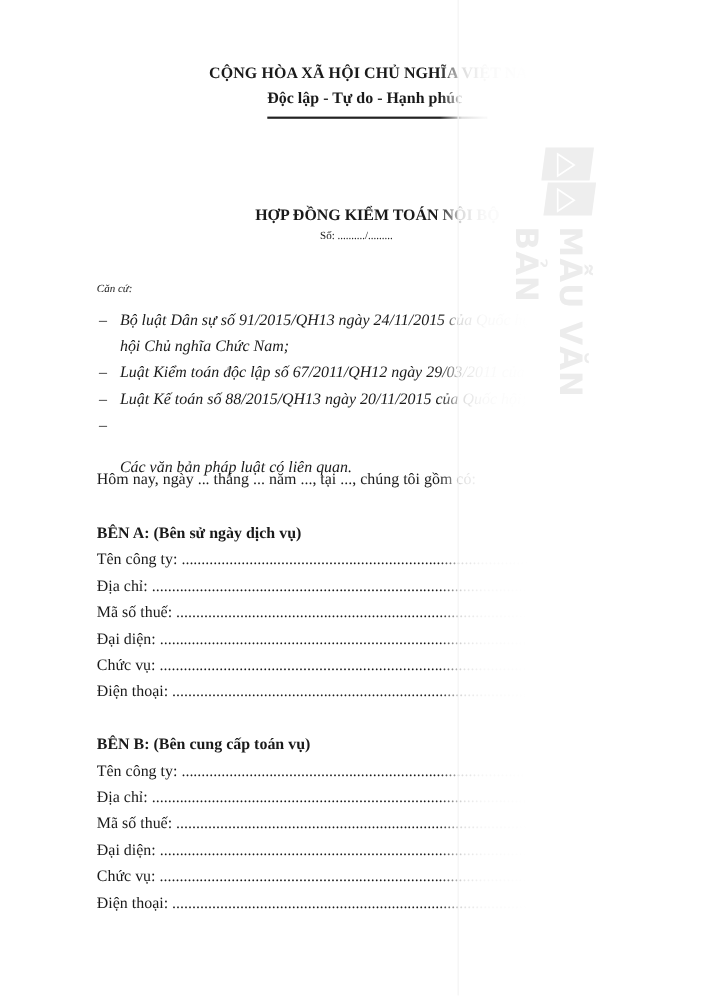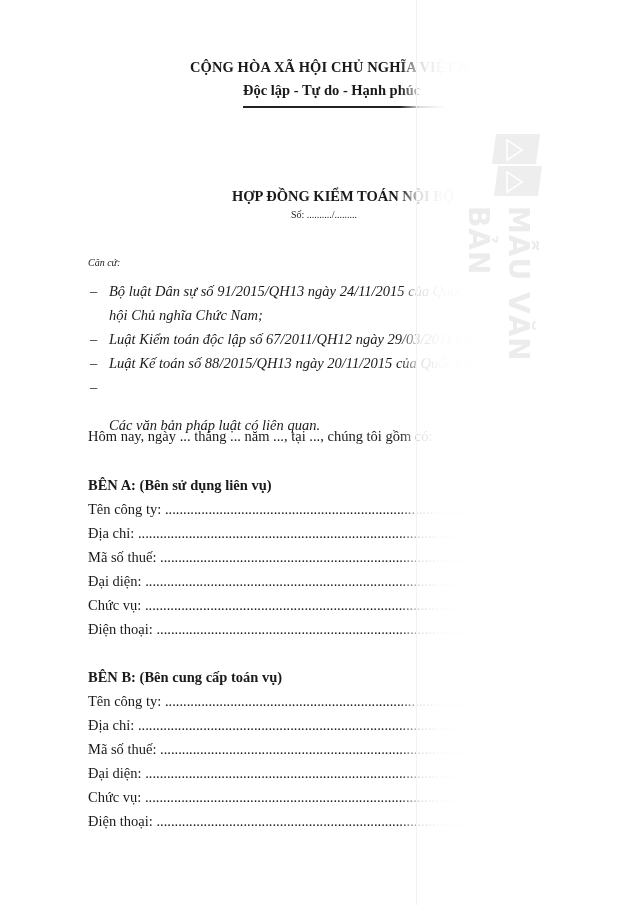--- a/index.html
+++ b/index.html
@@ -75,21 +75,21 @@
     <span class="dash" style="top:355px;">–</span>
     <div class="abs basis-item" style="left:109px; top:355px;">Luật Kế toán số 88/2015/QH13 ngày 20/11/2015 của Quốc hội;</div>
 
     <span class="dash" style="top:379px;">–</span>
     <div class="abs basis-item" style="left:109px; top:379px;margin-top:38px;">Các văn bản pháp luật có liên quan.</div>
   </div>
 
   <div class="abs text" style="left:88px; top:428px;">Hôm nay, ngày ... tháng ... năm ..., tại ..., chúng tôi gồm có:</div>
 
   <div>
-    <div class="abs section-head" style="left:88px; top:477px;">BÊN A: (Bên sử dụng liên vụ)</div>
+    <div class="abs section-head" style="left:88px; top:477px;">BÊN A: (Bên sử ngày dịch vụ)</div>
     <div class="abs field" style="left:88px; top:501px;">Tên công ty: ...............................................................................................................</div>
     <div class="abs field" style="left:88px; top:525px;">Địa chỉ: .......................................................................................................................</div>
     <div class="abs field" style="left:88px; top:549px;">Mã số thuế: .................................................................................................................</div>
     <div class="abs field" style="left:88px; top:573px;">Đại diện: .....................................................................................................................</div>
     <div class="abs field" style="left:88px; top:597px;">Chức vụ: .....................................................................................................................</div>
     <div class="abs field" style="left:88px; top:621px;">Điện thoại: ...................................................................................................................</div>
   </div>
 
   <div>
     <div class="abs section-head" style="left:88px; top:669px;">BÊN B: (Bên cung cấp toán vụ)</div>

